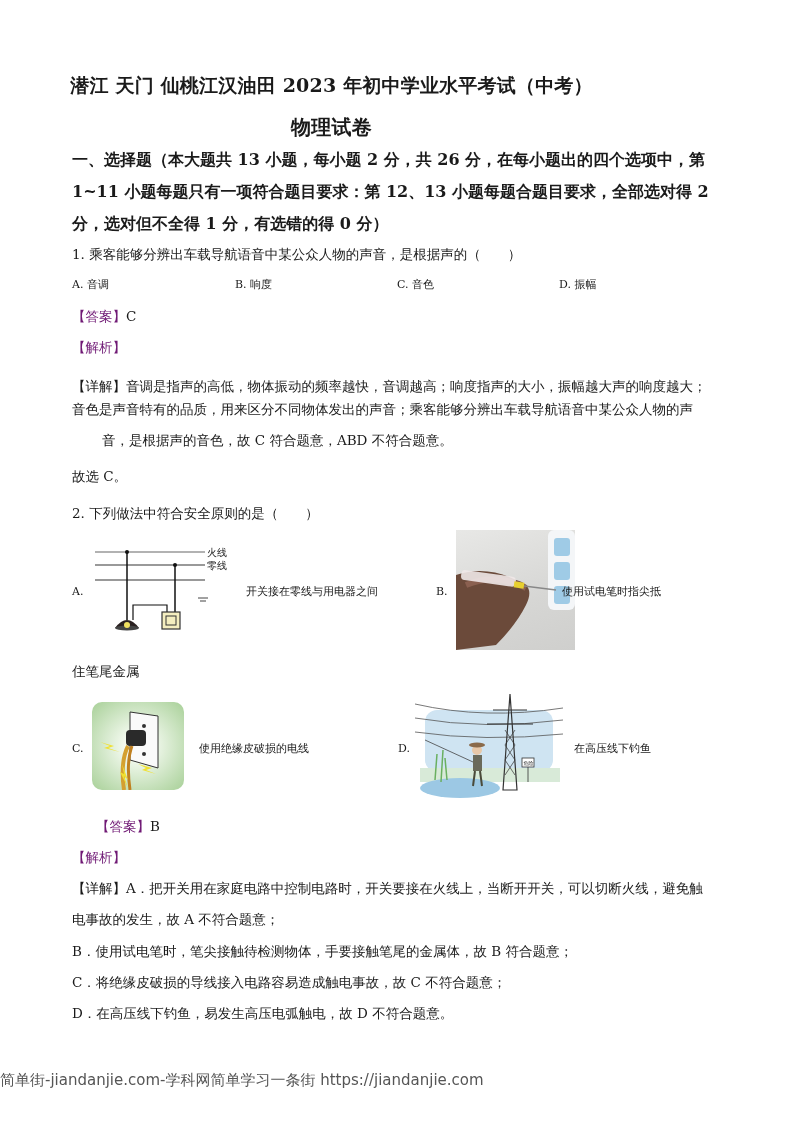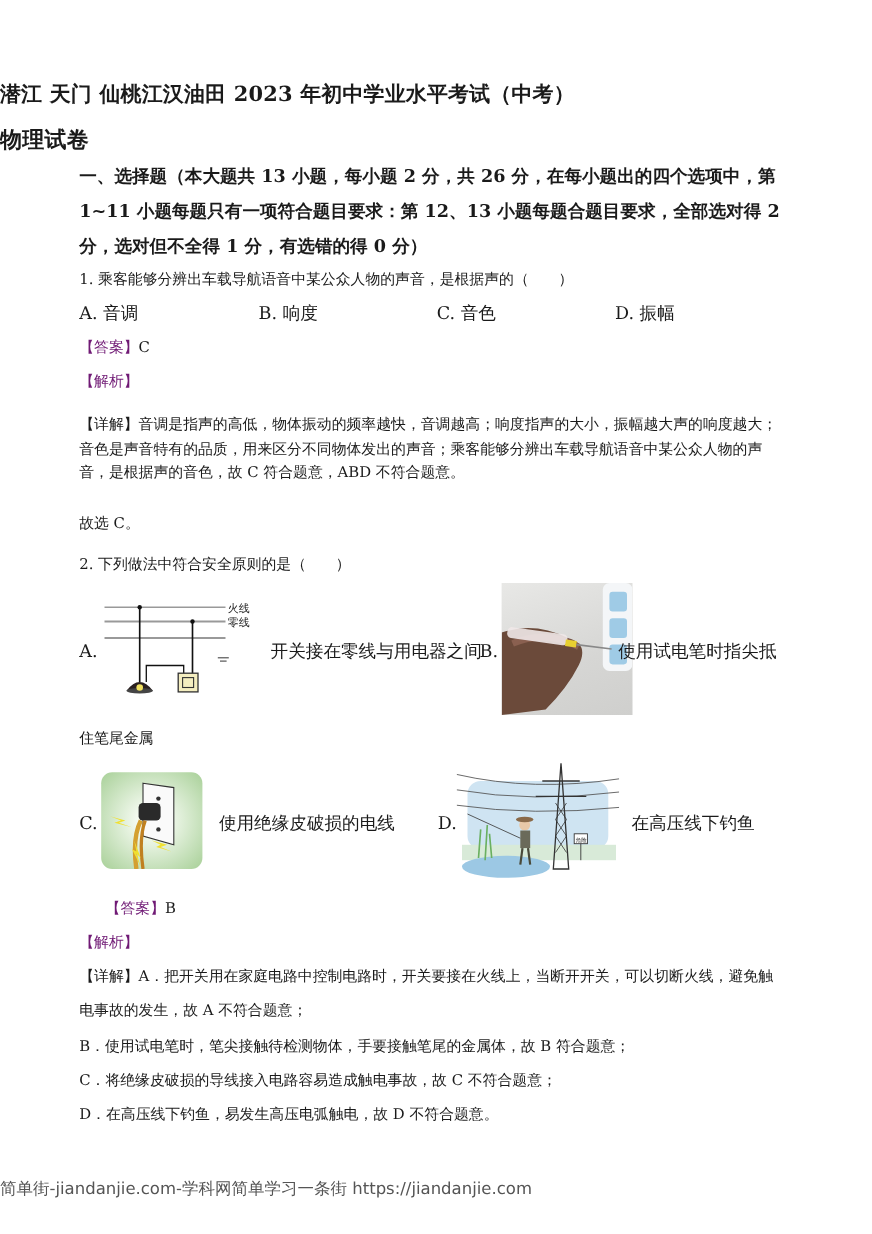--- a/index.html
+++ b/index.html
@@ -2,33 +2,33 @@
 <html><head>
 <meta charset="utf-8">
 <style>
   html, body { margin: 0; padding: 0; background: #ffffff; }
   body {
     width: 793px; height: 1122px; position: relative; overflow: hidden;
     font-family: "DejaVu Serif", "Liberation Serif", serif;
     color: #1a1a1a;
   }
   .title {
-    position: absolute; left: 0; width: 663px; 
+    position: absolute; left: 0; width: 663px; text-align: center;
     font-weight: bold; font-size: 19px; letter-spacing: 0.2px;
   }
   .section-head {
     position: absolute; left: 72px; width: 660px;
     font-weight: bold; font-size: 16px; line-height: 32px;
   }
   .line {
     position: absolute; left: 72px; font-size: 13.5px; white-space: nowrap;
     line-height: 18px;
   }
   .tag { color: #701a75; }
-  .opt { position: absolute; font-size: 16px; white-space: nowrap; line-height: 18px; }
+  .opt { position: absolute; font-size: 11px; white-space: nowrap; line-height: 18px; }
   .img-box { position: absolute; overflow: hidden; }
   .footer {
     position: absolute; left: 0; width: 793px; top: 1071px; 
     font-family: "DejaVu Sans", "Liberation Sans", sans-serif;
     font-size: 15px; color: #555555;
   }
 </style>
 </head>
 <body>
 
@@ -63,21 +63,21 @@
   <span class="tag">【答案】</span><span>C</span>
 </div>
 <div class="line" style="top:338px;">
   <span class="tag">【解析】</span>
 </div>
 
 <div class="line" style="top:377px;">
   <span>【详解】</span><span>音调是指声的高低，物体振动的频率越快，音调越高；响度指声的大小，振幅越大声的响度越大；</span>
 </div>
 <div class="line" style="top:400px;">音色是声音特有的品质，用来区分不同物体发出的声音；乘客能够分辨出车载导航语音中某公众人物的声</div>
-<div class="line" style="top:421px;">音，是根据声的音色，故 C 符合题意，ABD 不符合题意。</div>
+<div class="line" style="top:431px;margin-left:30px;">音，是根据声的音色，故 C 符合题意，ABD 不符合题意。</div>
 <div class="line" style="top:467px;">故选 C。</div>
 
 <div class="line" style="top:504px;">
   <span>2.</span>
   <span>下列做法中符合安全原则的是（　　）</span>
 </div>
 
 <div class="opt" style="left:72px; top:583px;">A.</div>
 <div class="img-box" style="left:90px; top:540px; width:150px; height:100px;">
   <svg width="150" height="100" viewBox="0 0 150 100">

